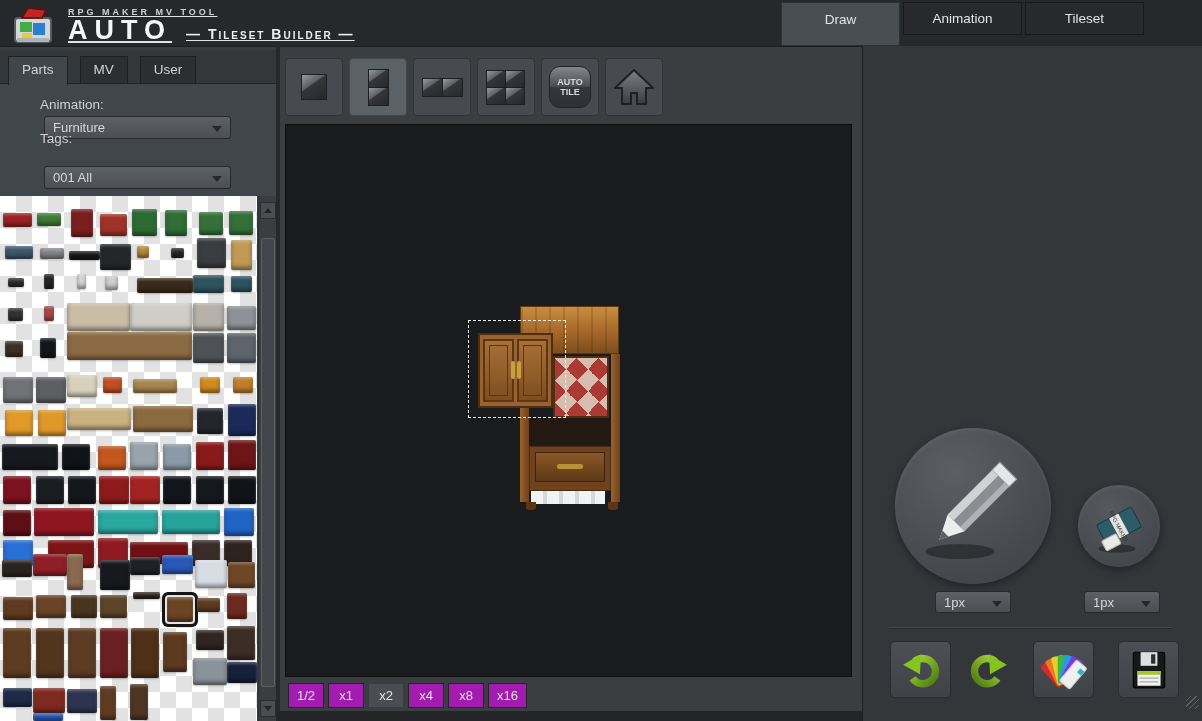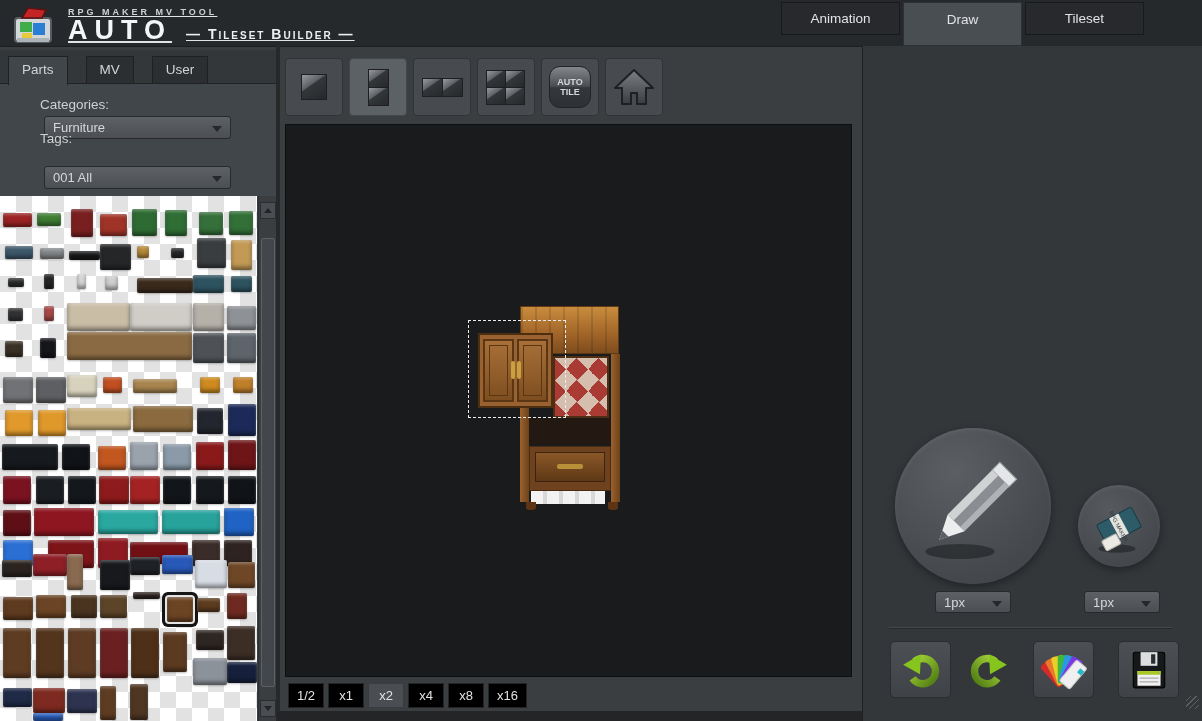--- a/index.html
+++ b/index.html
@@ -13,21 +13,21 @@
   .title-row{display:flex;align-items:baseline;}
   .sakan{font-size:27px;font-weight:bold;letter-spacing:7px;color:#f4f5f6;line-height:26px;}
   .subtitle{font-size:14px;font-weight:bold;letter-spacing:2px;color:#eeeff0;font-variant:small-caps;margin-left:14px;}
   .main-tabs{position:absolute;top:2px;left:781px;display:flex;gap:3px;align-items:flex-start;}
   .main-tab{width:117px;height:31px;line-height:31px;text-align:center;background:#27292c;
             border:1px solid #17191b;color:#e2e3e5;font-size:13.5px;cursor:default;}
   .main-tab.active{background:#494e52;height:42px;line-height:34px;border-color:#2e3134;}
   
   .left-top{position:absolute;left:0;top:50px;width:276px;height:146px;background:#41464a;}
   .tabstrip{position:absolute;left:0;top:0;width:276px;height:33px;background:#33373a;border-bottom:1px solid #202224;}
-  .left-tabs{position:absolute;left:8px;top:6px;display:flex;gap:18px;}
+  .left-tabs{position:absolute;left:8px;top:6px;display:flex;gap:12px;}
   .left-tab{padding:5px 13px;font-size:13.5px;color:#d2d3d5;background:#2c2f32;border:1px solid #1e2022;border-bottom:none;}
   .left-tab.active{background:#41464a;position:relative;top:0;padding-bottom:8px;margin-bottom:-2px;z-index:2;}
   .field-label{position:absolute;left:40px;font-size:13.5px;color:#cfd0d2;}
   .select{position:absolute;background:linear-gradient(#5d6165,#4b4f53);border:1px solid #27292b;border-radius:3px;
           color:#d6d7d9;font-size:13px;display:flex;align-items:center;padding:0 8px;box-sizing:border-box;height:23px;}
   .select .arrow{position:absolute;right:8px;top:9px;width:0;height:0;border-left:5px solid transparent;
                  border-right:5px solid transparent;border-top:6px solid #26282a;}
   
   .tile-grid{position:absolute;left:0;top:196px;width:257px;height:525px;background-color:#ffffff;
     background-image:linear-gradient(45deg,#e2e2e2 25%,transparent 25%,transparent 75%,#e2e2e2 75%),
@@ -47,21 +47,21 @@
   .shape-btn{position:absolute;top:58px;width:58px;height:58px;background:#474b4f;border:1px solid #303336;border-radius:4px;
              box-sizing:border-box;display:flex;align-items:center;justify-content:center;}
   .shape-btn.selected{background:#5c6165;border-color:#43474a;}
   .sq{background:linear-gradient(145deg,#989ca0 0%,#5e6266 38%,#34373a 42%,#26282b 100%);border:1px solid #1d1f21;}
   .autotile-badge{width:40px;height:40px;border-radius:11px;border:1px solid #222426;
       background:linear-gradient(#84888c,#4a4d51 48%,#34373b 52%,#2e3134);display:flex;align-items:center;justify-content:center;
       font-size:9px;font-weight:bold;color:#d4d6d8;text-align:center;line-height:10px;letter-spacing:0;}
   
   .canvas{position:absolute;left:285px;top:124px;width:567px;height:553px;background:#1a1b1c;border:1px solid #0e0f10;box-sizing:border-box;}
   .zoom-bar{position:absolute;left:288px;top:683px;display:flex;gap:4px;}
-  .zoom-btn{padding:4px 8px;min-width:18px;text-align:center;font-size:13px;color:#e2e3e4;background:#000000;border:1px solid #222426;}
+  .zoom-btn{padding:4px 8px;min-width:18px;text-align:center;font-size:13px;color:#e2e3e4;background:#a21caf;border:1px solid #222426;}
   .zoom-btn.active{background:#4a4e52;border-color:#3a3d40;}
   .bottom-strip{position:absolute;left:277px;top:711px;width:925px;height:10px;background:#232527;}
   
   .art{position:absolute;}
   .dash-sel{position:absolute;left:182px;top:195px;width:96px;height:96px;border:1px dashed #ececec;}
   
   .right-panel{position:absolute;left:862px;top:46px;width:340px;height:675px;background:#33373a;border-left:1px solid #1e2022;box-sizing:border-box;}
   .picker-box{position:absolute;left:6px;top:12px;width:328px;height:237px;border:1px solid #45494d;border-radius:6px;}
   .picker-title{position:absolute;left:14px;top:6px;font-size:13.5px;font-weight:bold;color:#e8e9ea;}
   .sv-area{position:absolute;left:13px;top:24px;width:276px;height:155px;
@@ -102,34 +102,34 @@
       </svg>
       <div class="logo-text">
         <div class="pretitle">RPG MAKER MV TOOL</div>
         <div class="title-row">
           <span class="sakan">AUTO</span>
           <span class="subtitle">— Tileset Builder —</span>
         </div>
       </div>
     </div>
     <nav class="main-tabs" id="mainTabs">
+        <div class="main-tab active">Draw</div>
         <div class="main-tab">Animation</div>
-        <div class="main-tab active">Draw</div>
         <div class="main-tab">Tileset</div>
       </nav>
   </div>
 
   <div class="left-top">
     <div class="tabstrip"></div>
     <div class="left-tabs" id="leftTabs">
         <div class="left-tab active">Parts</div>
         <div class="left-tab">MV</div>
         <div class="left-tab">User</div>
       </div>
-    <div class="field-label" style="top:47px;">Categories:</div>
+    <div class="field-label" style="top:47px;">Animation:</div>
     <div class="select" style="left:44px;top:66px;width:187px;">
       <span>Furniture</span>
       <span class="arrow"></span>
     </div>
     <div class="field-label" style="top:81px;">Tags:</div>
     <div class="select" style="left:44px;top:116px;width:187px;">
       <span>001 All</span>
       <span class="arrow"></span>
     </div>
   </div>

